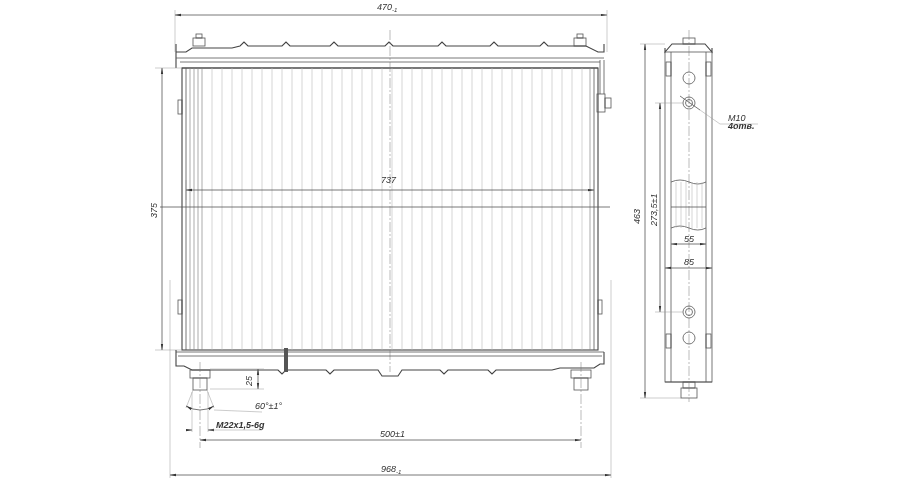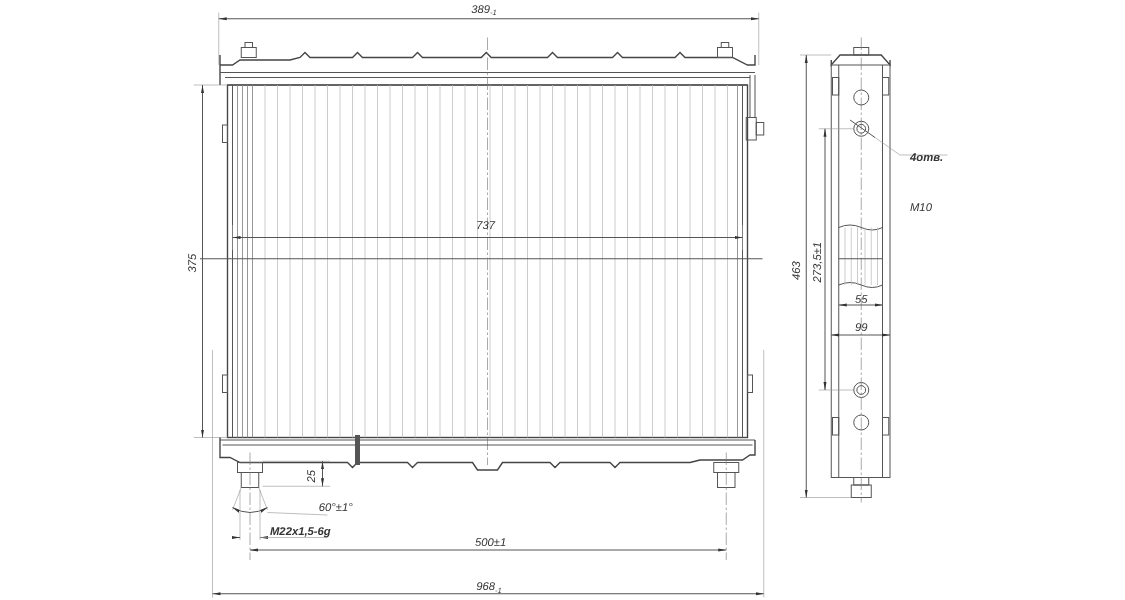--- a/index.html
+++ b/index.html
@@ -201,21 +201,21 @@
     <line class="ln" x1="665" y1="268" x2="712" y2="268" marker-start="url(#ar)" marker-end="url(#ar)"></line>
   </g>
 </svg>
 
 <style>
   .lbl{position:absolute;font-family:"Liberation Sans",sans-serif;font-style:italic;font-size:9px;color:#333;white-space:nowrap;line-height:1;}
   .sub{font-size:6px;vertical-align:-2px;}
   .rot{transform:rotate(-90deg);transform-origin:left top;}
 </style>
 
-<div class="lbl" style="left:377px;top:3px;"><span>389</span><span class="sub">-1</span></div>
+<div class="lbl" style="left:377px;top:3px;"><span>470</span><span class="sub">-1</span></div>
 
 <div class="lbl" style="left:381px;top:176px;">737</div>
 
 <div class="lbl rot" style="left:150px;top:218px;">375</div>
 
 <div class="lbl rot" style="left:245px;top:386px;">25</div>
 
 <div class="lbl" style="left:232px;top:402px;padding-left:23px;">60°±1°</div>
 
 <div class="lbl" style="left:216px;top:421px;font-weight:bold;">M22x1,5-6g</div>
@@ -223,17 +223,17 @@
 <div class="lbl" style="left:380px;top:430px;">500±1</div>
 
 <div class="lbl" style="left:381px;top:465px;"><span>968</span><span class="sub">-1</span></div>
 
 <div class="lbl rot" style="left:633px;top:224px;">463</div>
 
 <div class="lbl rot" style="left:650px;top:226px;">273,5±1</div>
 
 <div class="lbl" style="left:684px;top:235px;">55</div>
 
-<div class="lbl" style="left:684px;top:258px;">99</div>
-
-<div class="lbl" style="left:728px;top:114px;margin-top:48px;">M10</div>
+<div class="lbl" style="left:684px;top:258px;">85</div>
+
+<div class="lbl" style="left:728px;top:114px;">M10</div>
 
 <div class="lbl" style="left:728px;top:122px;font-weight:bold;">4отв.</div>
 
 </body></html>

